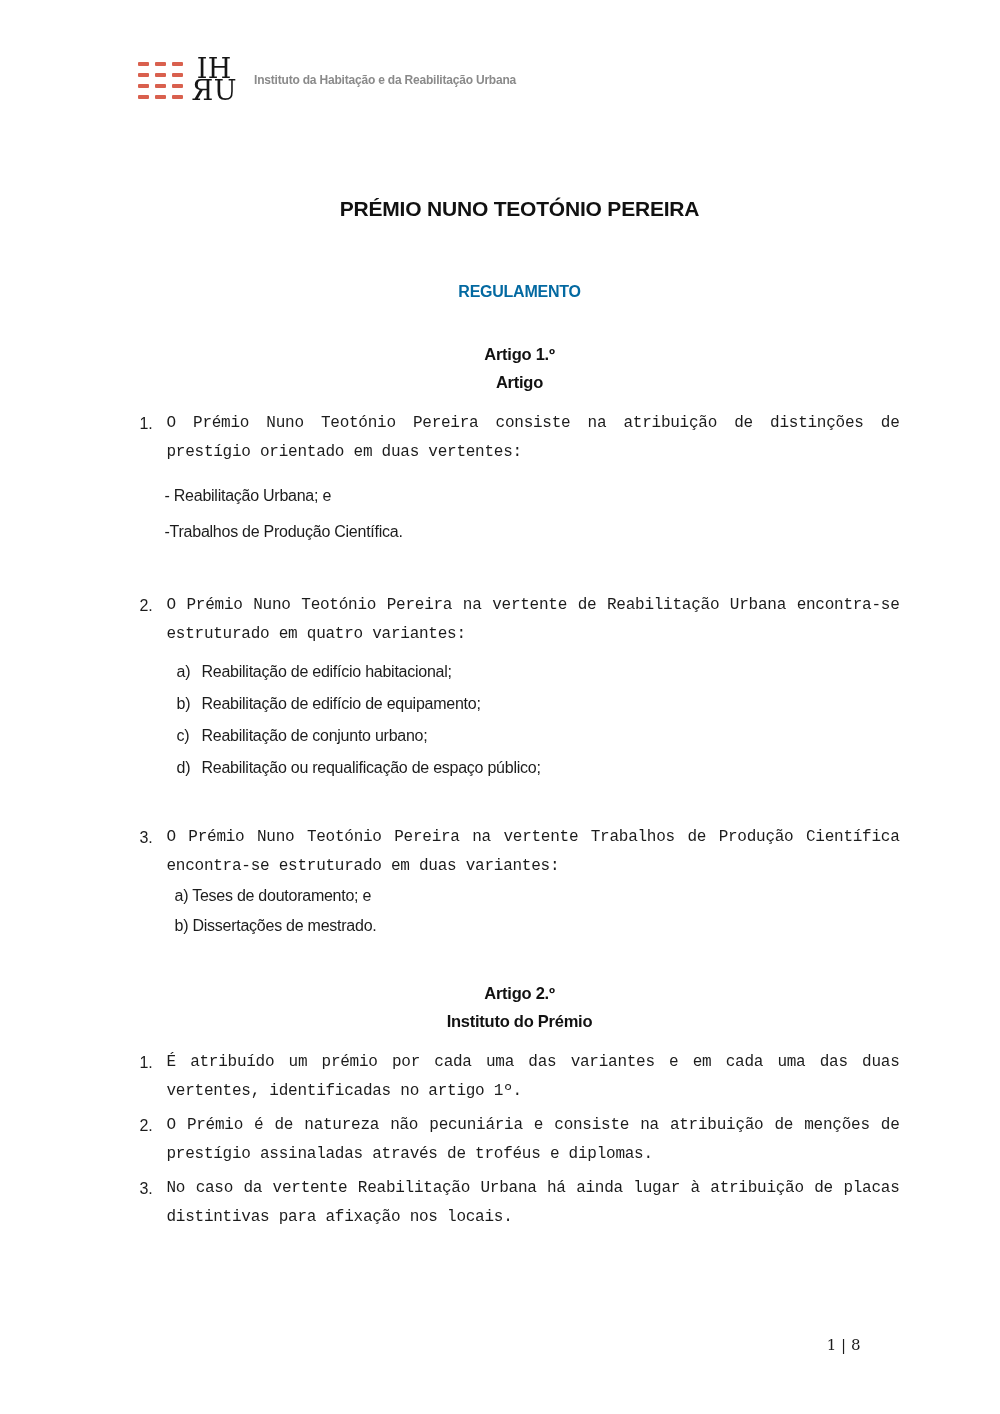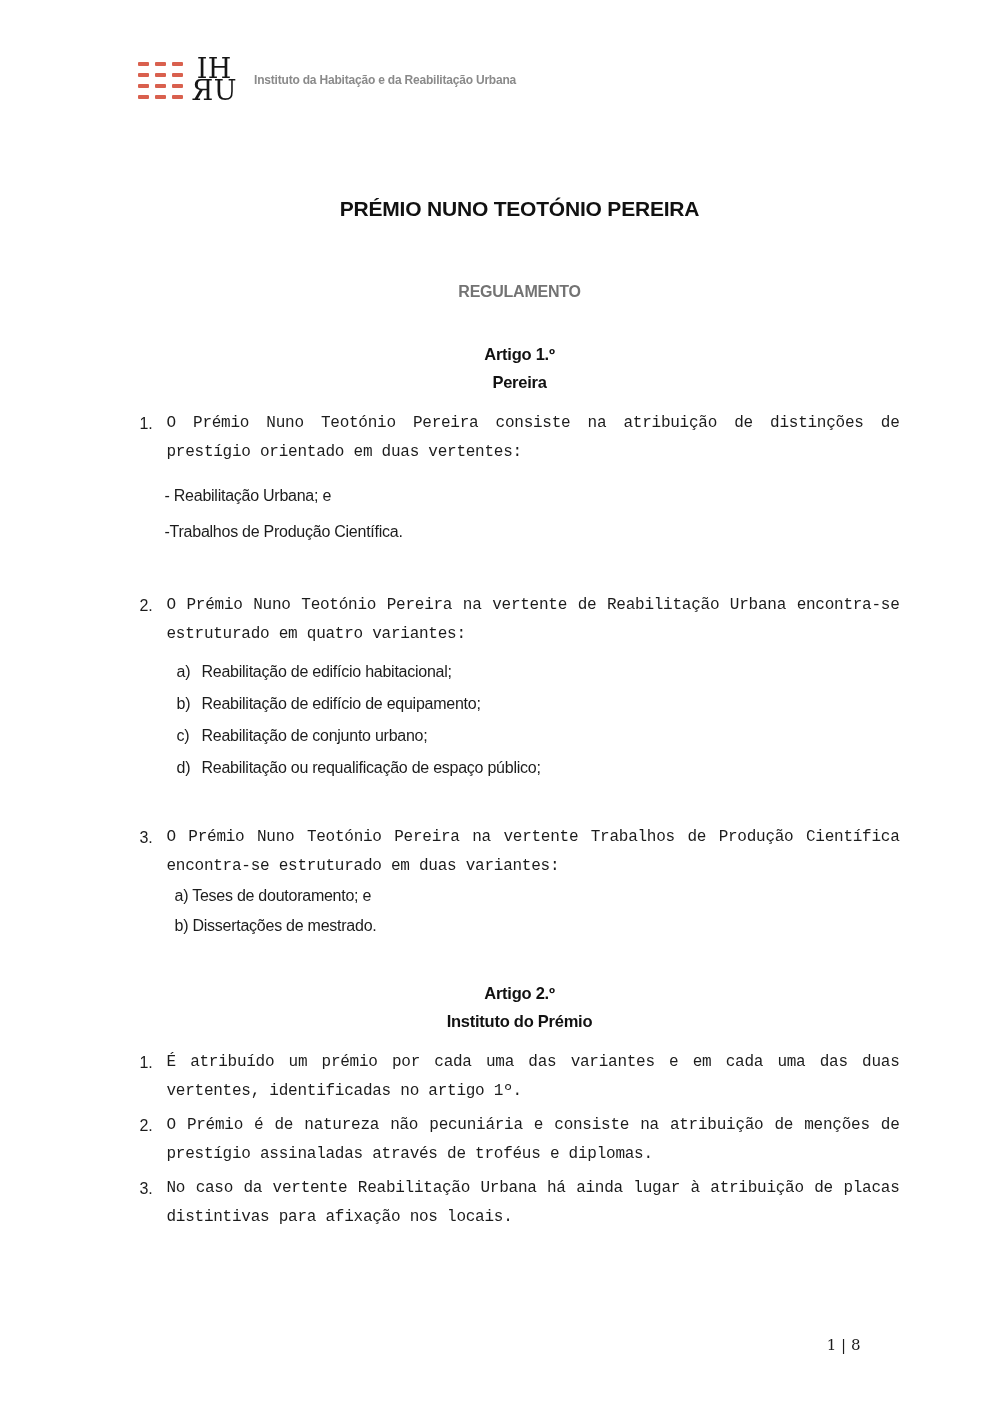--- a/index.html
+++ b/index.html
@@ -66,21 +66,21 @@
     font-weight: bold;
     letter-spacing: -0.2px;
     color: #111111;
   }
   .doc-subtitle {
     margin-top: 60px;
     text-align: center;
     font-size: 16px;
     line-height: 20px;
     font-weight: bold;
-    color: #737373;
+    color: #0369a1;
   }
   .article-heading {
     margin-top: 42px;
     text-align: center;
     font-size: 16.5px;
     line-height: 20px;
     font-weight: bold;
     color: #111111;
   }
   .article-subheading {
@@ -159,21 +159,21 @@
     </div>
     <div class="institute-name">Instituto da Habitação e da Reabilitação Urbana</div>
   </div>
 
   <div class="content">
 
     <div class="doc-title">PRÉMIO NUNO TEOTÓNIO PEREIRA</div>
     <div class="doc-subtitle">REGULAMENTO</div>
 
     <div class="article-heading">Artigo 1.º</div>
-    <div class="article-subheading">Pereira</div>
+    <div class="article-subheading">Artigo</div>
 
     <div class="num-item">
       <span class="num">1.</span>
       <div class="txt">O Prémio Nuno Teotónio Pereira consiste na atribuição de distinções de prestígio orientado em duas vertentes:</div>
     </div>
     <div class="dash-line first">- Reabilitação Urbana; e</div>
     <div class="dash-line">-Trabalhos de Produção Científica.</div>
 
     <div class="spacer-lg"></div>
 

